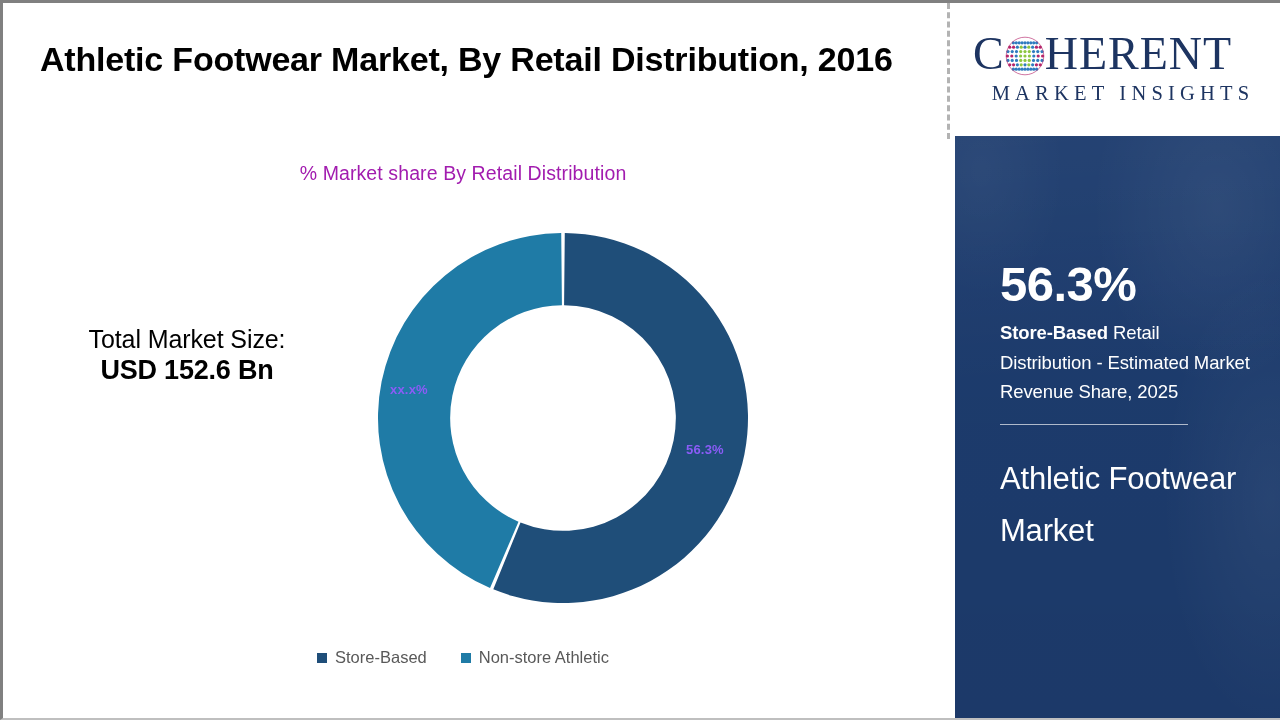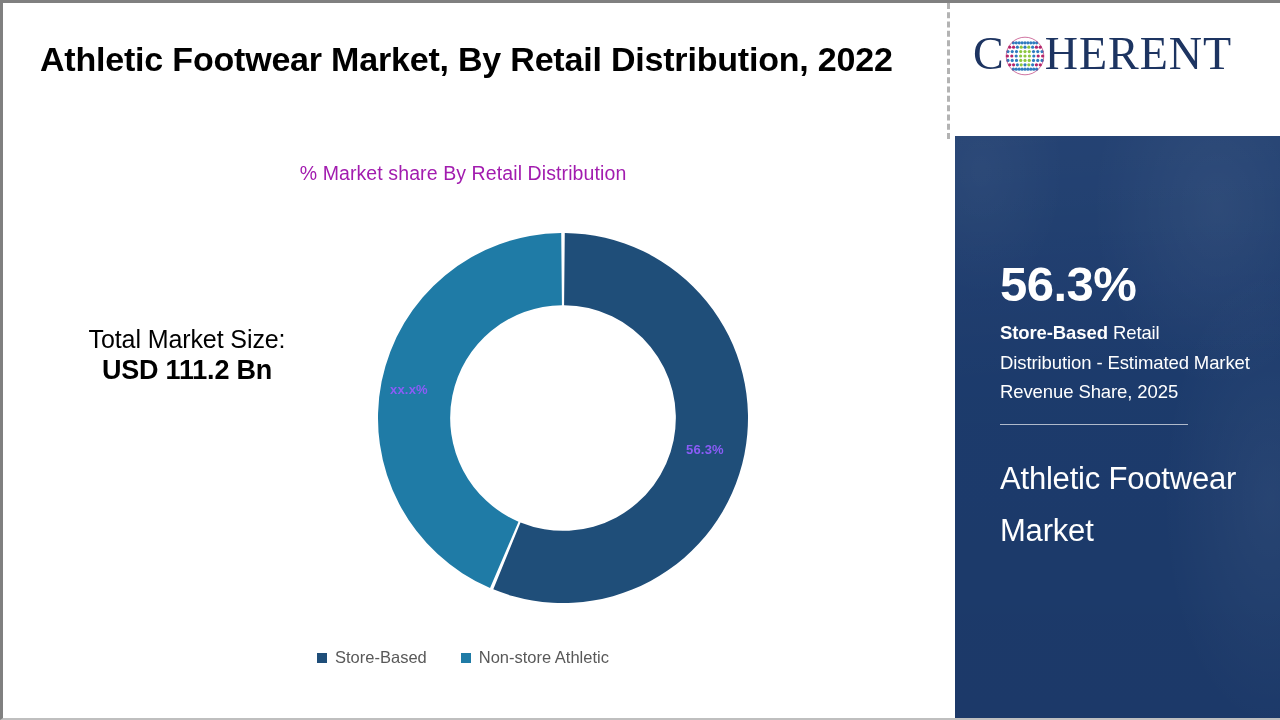--- a/index.html
+++ b/index.html
@@ -246,27 +246,27 @@
     letter-spacing: -0.2px;
   }
 </style>
 </head>
 <body>
 
 <div id="canvas">
 
   <div id="left-pane">
 
-    <div id="page-title">Athletic Footwear Market, By Retail Distribution, 2022</div>
+    <div id="page-title">Athletic Footwear Market, By Retail Distribution, 2016</div>
 
     <div id="chart-subtitle">% Market share By Retail Distribution</div>
 
     <div id="market-size-block">
       <div id="market-size-label">Total Market Size:</div>
-      <div id="market-size-value">USD 111.2 Bn</div>
+      <div id="market-size-value">USD 152.6 Bn</div>
     </div>
 
     <div id="donut-wrap">
       <svg id="donut-svg" viewBox="0 0 370 370">
         <g id="donut-slices">
             <path d="M 186.77584524054402 0.0085235107259507 A 185 185 0 1 1 115.30877195165372 356.37132996249227 L 142.48835089050877 289.53651127712027 A 112.85 112.85 0 1 0 186.08326559673185 72.15519934154283 Z" fill="#1f4e79"></path>
             <path d="M 112.03172396429754 355.00185496746064 A 185 185 0 0 1 183.2241547594559 0.0085235107259507 L 183.9167344032681 72.15519934154283 A 112.85 112.85 0 0 0 140.4893516182215 288.701131530151 Z" fill="#1f7ba6"></path>
           </g>
       </svg>
       <span class="slice-label" id="label-nonstore">xx.x%</span>
@@ -357,20 +357,21 @@
                 <circle cx="50" cy="83" r="4" fill="#2f7bbf"></circle>
                 <circle cx="57.27581610542762" cy="83" r="4" fill="#2f7bbf"></circle>
                 <circle cx="64.55163221085525" cy="83" r="4" fill="#2f7bbf"></circle>
                 <circle cx="71.82744831628287" cy="83" r="4" fill="#2f7bbf"></circle>
                 <circle cx="79.10326442171049" cy="83" r="4" fill="#2f7bbf"></circle>
                 <circle cx="50" cy="50" r="47" fill="none" stroke="#b5256b" stroke-width="1.6"></circle>
               </g>
           </svg>
           <span class="logo-letter">HERENT</span>
         </div>
+        <div id="logo-sub">MARKET INSIGHTS</div>
       </div>
     </div>
 
     <div id="info-panel">
       <div id="panel-texture"></div>
       <div id="panel-content">
         <div id="stat-value">56.3%</div>
         <div id="stat-desc">
           <b>Store-Based</b><span> Retail Distribution - Estimated Market Revenue Share, 2025</span>
         </div>

